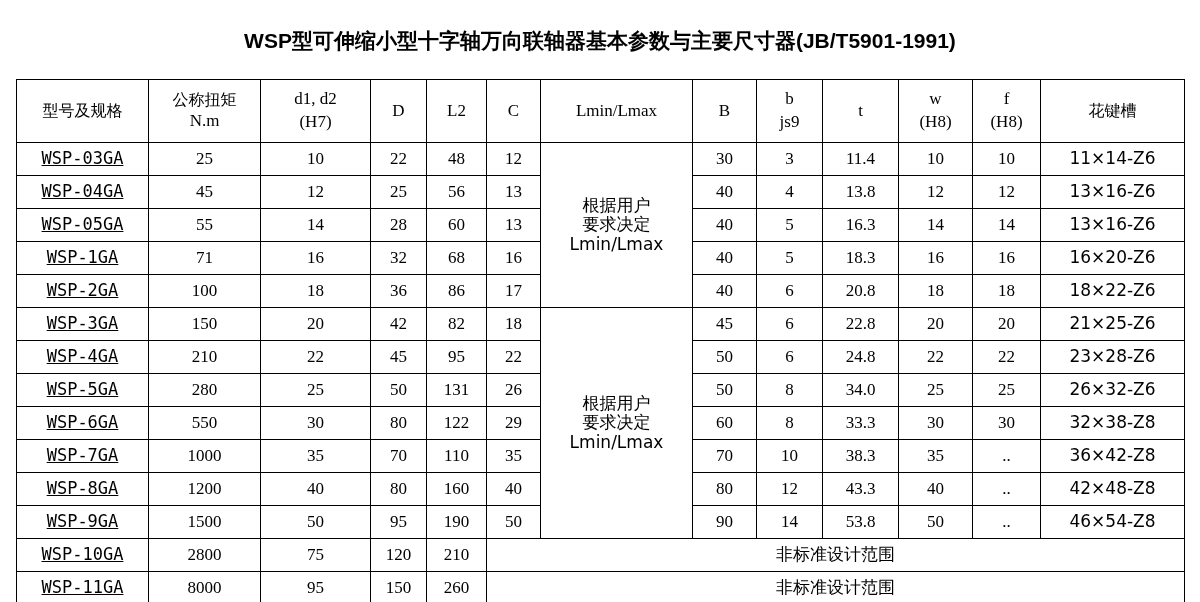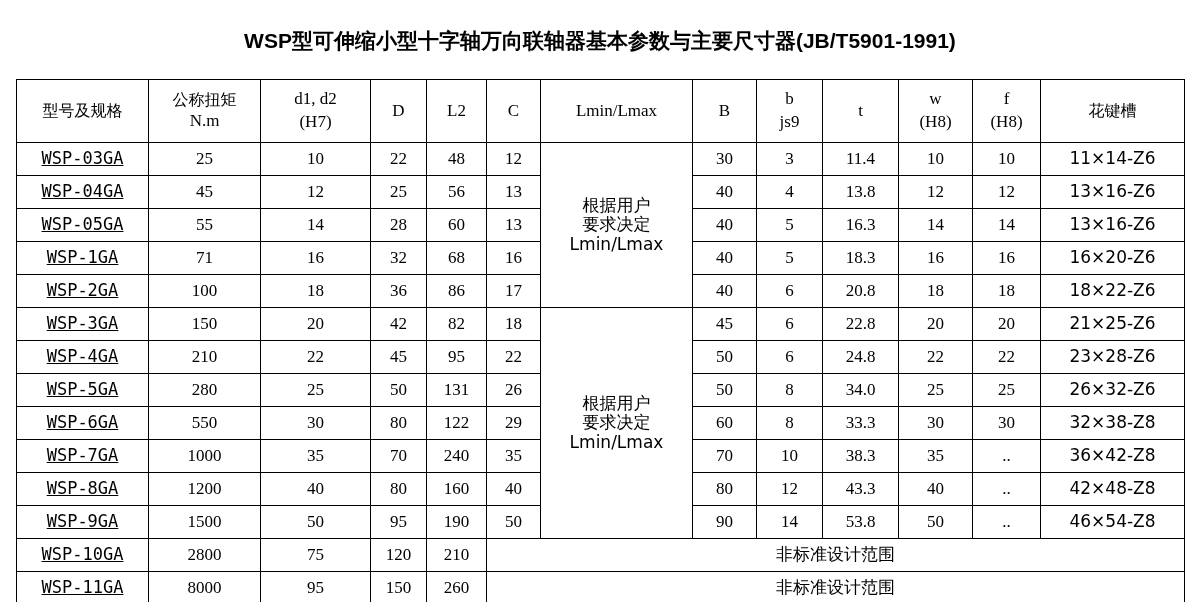--- a/index.html
+++ b/index.html
@@ -317,21 +317,21 @@
           <td>30</td>
           <td>30</td>
           <td class="cjk">32×38-Z8</td>
         </tr>
 
         <tr>
           <td class="mono">WSP-7GA</td>
           <td>1000</td>
           <td>35</td>
           <td>70</td>
-          <td>240</td>
+          <td>110</td>
           <td>35</td>
           <td>70</td>
           <td>10</td>
           <td>38.3</td>
           <td>35</td>
           <td>..</td>
           <td class="cjk">36×42-Z8</td>
         </tr>
 
         <tr>

